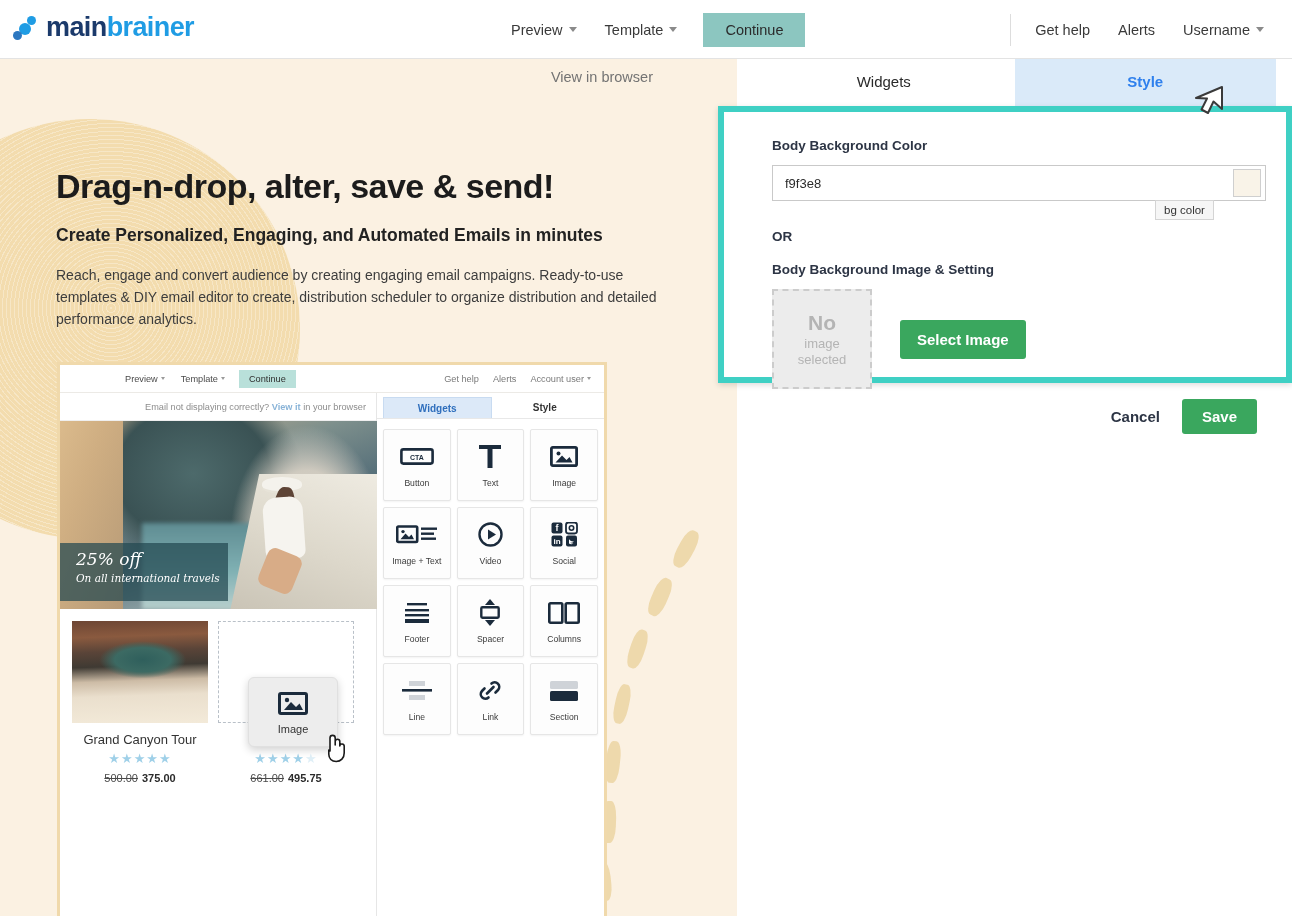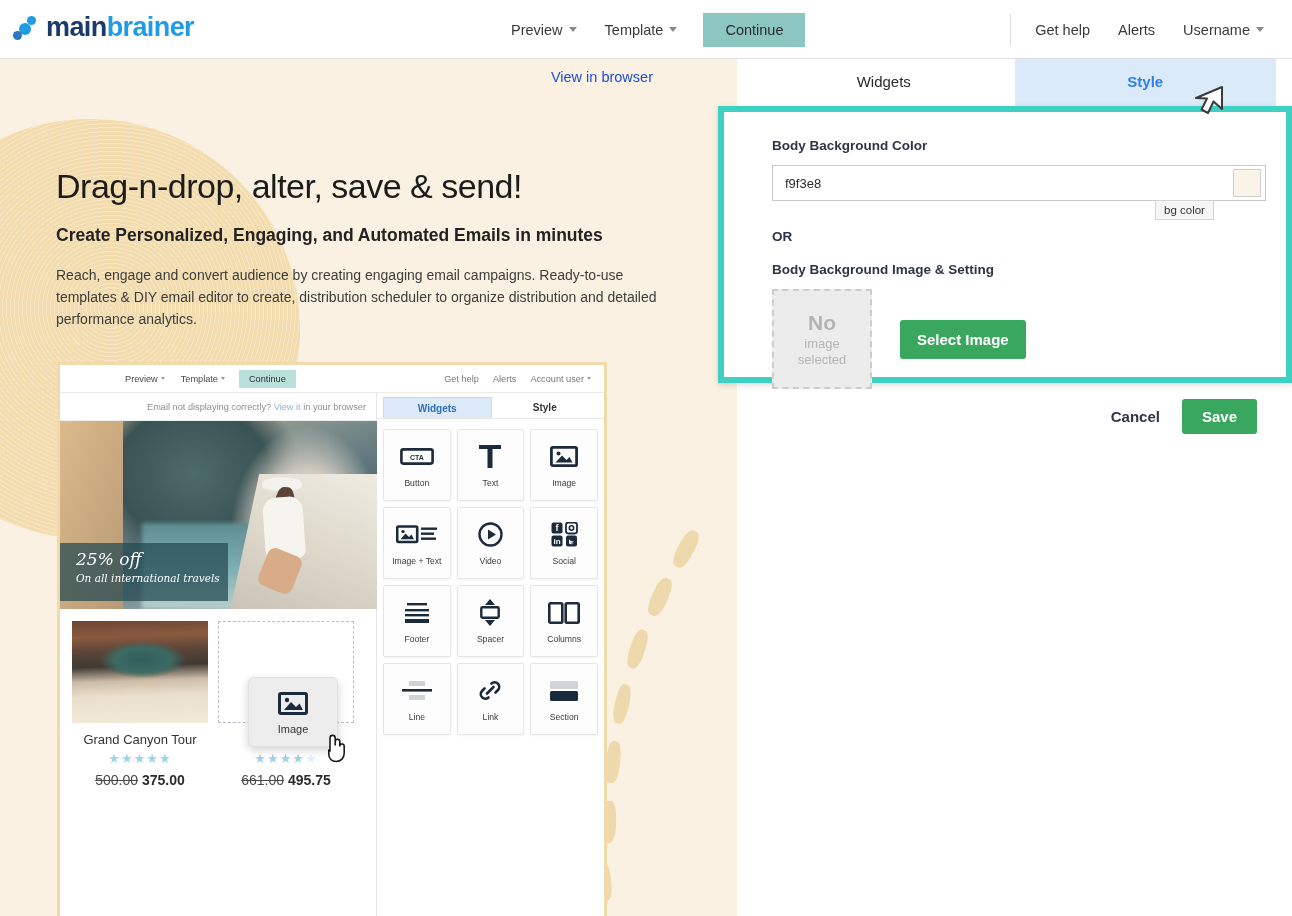--- a/index.html
+++ b/index.html
@@ -50,25 +50,25 @@
     position: absolute; left: -120px; top: 60px; width: 420px; height: 420px;
     border-radius: 50%; background: #f3dcae;
     background-image: repeating-radial-gradient(circle at 55% 45%, rgba(255,255,255,0.30) 0px, rgba(255,255,255,0.30) 1px, rgba(0,0,0,0) 1px, rgba(0,0,0,0) 4px);
   }
   .brush-arc { position: absolute; left: 560px; top: 470px; width: 180px; height: 430px; }
   .brush-arc span {
     position: absolute; display: block; background: #edd7a9; border-radius: 40%;
     opacity: 0.95;
   }
   .view-browser {
-    position: absolute; right: 84px; top: 10px; font-size: 14.5px; color: #1d4ed8; cursor: pointer;
+    position: absolute; right: 84px; top: 10px; font-size: 14.5px; color: #737373; cursor: pointer;
   }
   .hero-h1 {
     position: absolute; left: 56px; top: 108px; width: 620px;
-    font-size: 34px; font-weight: normal; color: #1c1c1c; letter-spacing: -0.5px;
+    font-size: 34px; font-weight: bold; color: #1c1c1c; letter-spacing: -0.5px;
   }
   .hero-h2 {
     position: absolute; left: 56px; top: 166px; width: 620px;
     font-size: 17.5px; font-weight: bold; color: #222222;
   }
   .hero-p {
     position: absolute; left: 56px; top: 205px; width: 608px;
     font-size: 14px; line-height: 22px; color: #3d3d3d;
   }
 
@@ -87,21 +87,21 @@
   .shot-continue { background: #b9e0da; color: #2f2f2f; font-size: 9.2px; padding: 4px 10px; margin-left: 5px; }
   .shot-nav-r { position: absolute; right: 6px; display: flex; align-items: center; gap: 0px; }
   .shot-nav-r .shot-nav-item { color: #7a7a7a; }
 
   .shot-body { display: flex; height: 528px; }
   .shot-left { width: 317px; background: #ffffff; position: relative; border-right: 1px solid #e6e6e6; }
   .shot-notice {
     height: 28px; border-bottom: 1px solid #efefef; display: flex; align-items: center;
     justify-content: flex-end; padding-right: 10px; font-size: 9.2px; color: #8d8d8d;
   }
-  .shot-notice a { color: #8ab4d8; }
+  .shot-notice a { color: #8ab4d8; font-weight: bold; }
 
   .hero-img { position: relative; width: 317px; height: 188px; overflow: hidden; }
   .hero-img .sky {
     position: absolute; inset: 0;
     background:
       radial-gradient(ellipse 110px 160px at 78% 62%, #e9e5dd 0%, #cfcabf 42%, rgba(0,0,0,0) 70%),
       radial-gradient(ellipse 140px 120px at 42% 28%, #4d6a6b 0%, #3a5254 55%, rgba(0,0,0,0) 78%),
       linear-gradient(160deg, #d9b98a 0%, #b9a98e 12%, #7d8f8c 34%, #57707a 55%, #8fa3a6 74%, #e6e2d8 100%);
   }
   .hero-img .water {
@@ -160,21 +160,21 @@
       radial-gradient(ellipse 70px 30px at 52% 38%, #2f5f5c 0%, #3c6a63 40%, rgba(0,0,0,0) 62%),
       linear-gradient(178deg, #6d4634 0%, #8a5a3f 16%, #5a4438 30%, #3f3a33 44%, #cdbca6 58%, #eadfcd 72%, #f3ead9 100%),
       linear-gradient(92deg, #a8694a 0%, #c98a5f 22%, #6a5244 48%, #e6d8c2 100%);
   }
   .card-drop {
     width: 136px; height: 102px; border: 1px dashed #b9c0c8; background: #ffffff;
   }
   .card-title { text-align: center; font-size: 13px; color: #333; margin-top: 9px; }
   .stars { text-align: center; margin-top: 5px; font-size: 13px; letter-spacing: 1px; color: #9fd0e8; line-height: 1; }
   .stars .off { color: #dfeff7; }
-  .price { text-align: center; margin-top: 7px; font-size: 14px; color: #2b2b2b; font-weight: bold; }
+  .price { text-align: center; margin-top: 7px; font-size: 11px; color: #2b2b2b; font-weight: bold; }
   .price .old { text-decoration: line-through; font-weight: normal; color: #4a4a4a; margin-right: 4px; }
 
   .img-tooltip {
     position: absolute; left: 188px; top: 68px; width: 90px; height: 70px;
     background: #ededed; border: 1px solid #e0e0e0; border-radius: 6px;
     box-shadow: 0 3px 8px rgba(0,0,0,0.18);
     display: flex; flex-direction: column; align-items: center; justify-content: center; gap: 5px;
     z-index: 5;
   }
   .img-tooltip .lbl { font-size: 11px; color: #333; }

